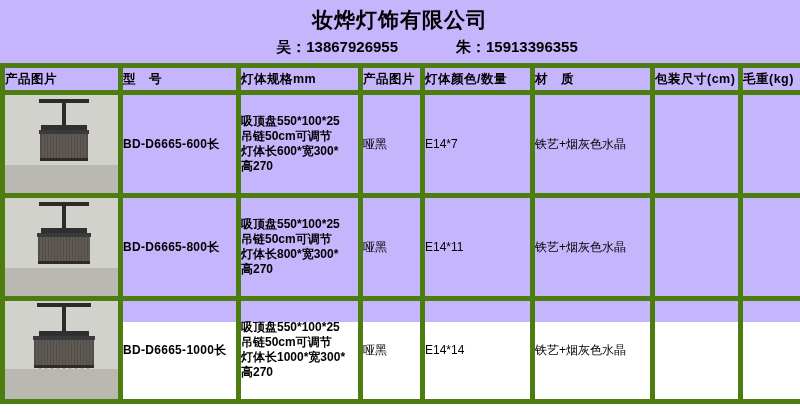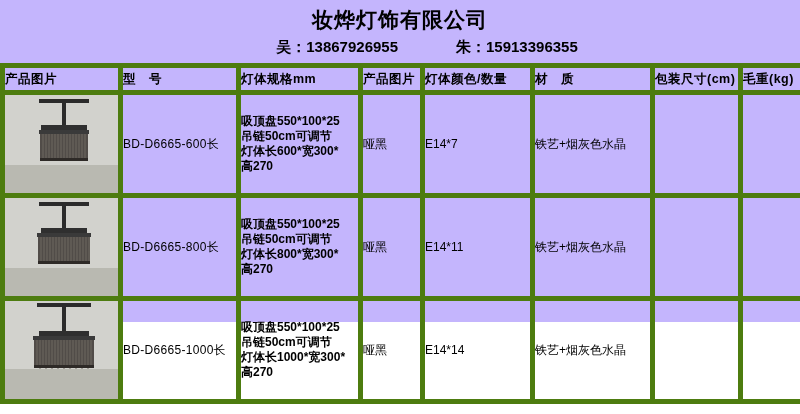--- a/index.html
+++ b/index.html
@@ -64,21 +64,21 @@
     font-weight: bold;
     font-size: 12.5px;
     letter-spacing: 0.5px;
   }
   td.photo {
     padding: 0;
     height: 98px;
     background: #ffffff;
   }
   td.model {
-    font-weight: normal;
+    font-weight: bold;
     font-size: 12.5px;
     letter-spacing: 0.3px;
   }
   td.spec {
     font-weight: bold;
     font-size: 12px;
     line-height: 15px;
   }
   td.color, td.light, td.material {
     font-weight: normal;

